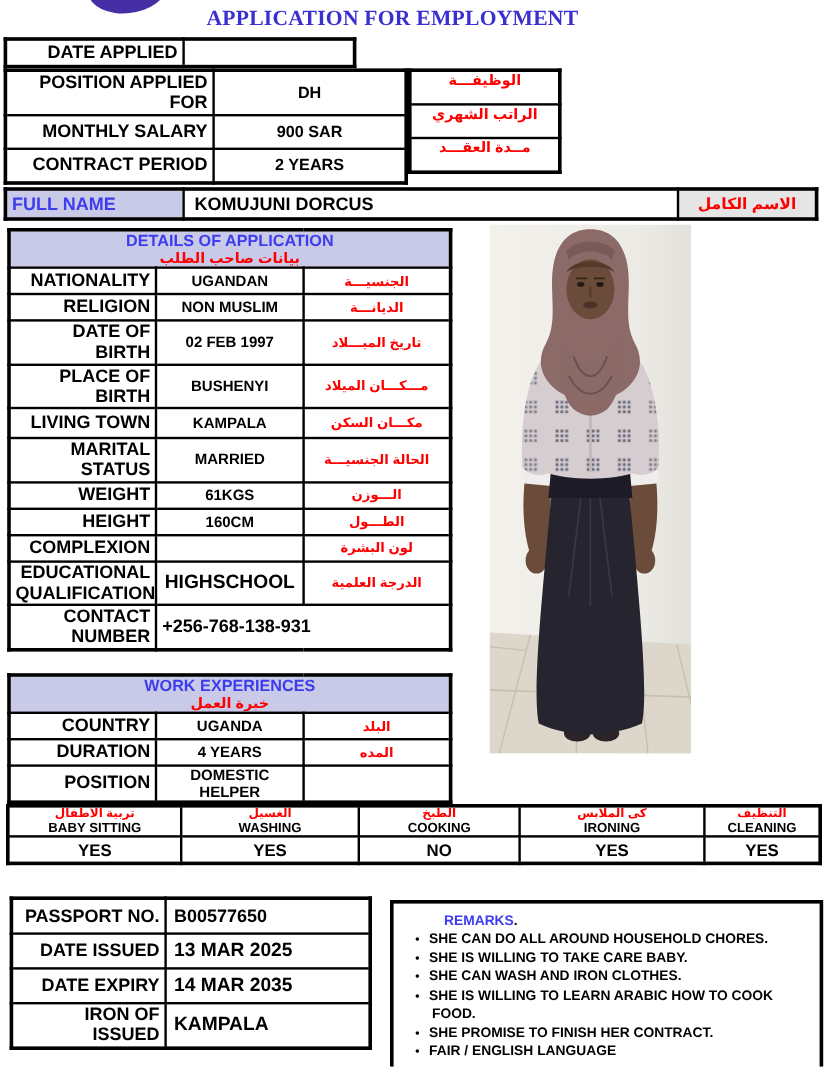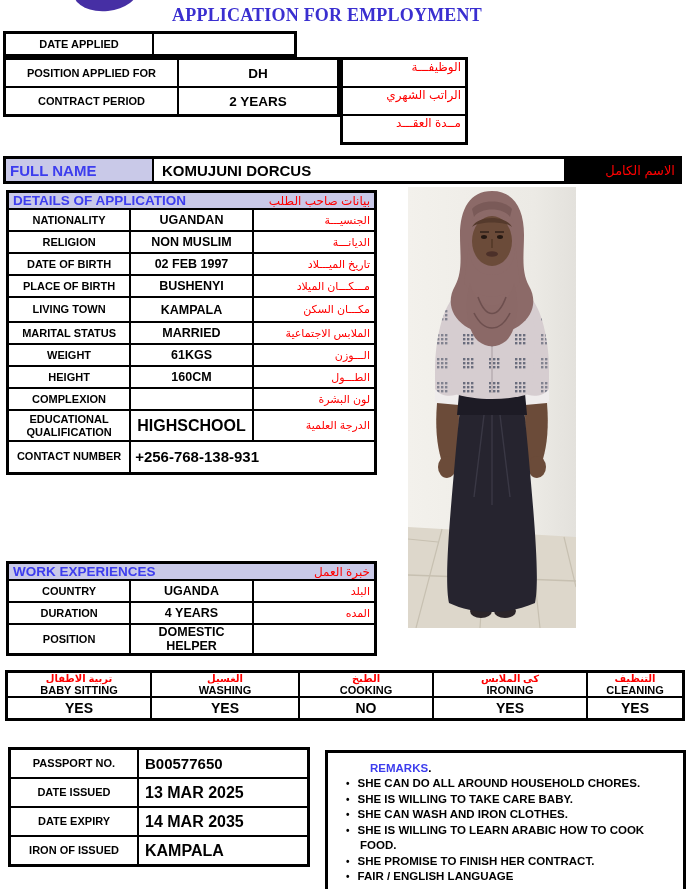--- a/index.html
+++ b/index.html
@@ -9,41 +9,41 @@
   .logo{position:absolute;left:74px;top:-27px;width:64px;height:38px;border-radius:50%;
         background:#462fa4;transform:rotate(-6deg);}
   
   .title{position:absolute;left:0;top:5px;width:654px;text-align:center;
          font-family:"Liberation Serif","DejaVu Serif",serif;font-weight:bold;
          font-size:18px;color:#3a2fd0;letter-spacing:.2px;}
   
   table.tbl{border-collapse:collapse;table-layout:fixed;position:absolute;
             border:3px solid #000;background:#fff;}
   table.tbl td{border:2px solid #000;padding:0 4px;overflow:hidden;}
-  .lbl{font-weight:bold;font-size:11px;color:#000;text-align:center;line-height:1.15;}
+  .lbl{font-weight:bold;font-size:15px;color:#000;text-align:right;line-height:1.15;}
   .val{font-weight:bold;font-size:12.5px;color:#000;text-align:center;}
-  .ar {font-weight:normal;font-size:11px;color:#fe0000;direction:rtl;}
+  .ar {font-weight:bold;font-size:11px;color:#fe0000;text-align:center;direction:rtl;}
   .hdrband{background:#c9c9e8;}
   .hdr-blue{color:#3d3dee;font-weight:bold;font-size:13.5px;}
-  .hdr-flex{display:flex;justify-content:space-between;align-items:center;}
+  .hdr-flex{display:flex;justify-content:space-between;align-items:center;flex-direction:column;}
   
   .t-date{left:3px;top:31px;width:294px;}
   .t-date td{height:20px;}
   .t-pos{left:3px;top:57px;width:337px;}
   .t-pos td{height:26px;}
   .t-pos .val{font-size:13.5px;}
   .t-posar{left:340px;top:57px;width:128px;}
   .t-posar td{height:26px;vertical-align:top;padding-top:2px;}
   .t-posar .ar{font-size:12px;}
   
   .t-name{left:3px;top:156px;width:679px;border-width:4px;}
   .t-name td{height:22px;}
   .t-name .fn-l{background:#c9c9e8;color:#3d3dee;font-weight:bold;font-size:15px;}
   .t-name .fn-v{font-weight:bold;font-size:15px;padding-left:8px;}
-  .t-name .fn-a{background:#000000;font-size:13px;}
+  .t-name .fn-a{background:#e5e5e5;font-size:13px;}
   
   .t-det{left:6px;top:190px;width:371px;}
   .t-work{left:6px;top:561px;width:371px;}
   .t-det td,.t-work td{height:20px;}
   .rh{height:20px;} .rh2{height:25px;} .rh-edu{height:31px;} .rh-con{height:32px;}
   .hdr-row td{height:14px;padding:1px 4px;}
   .big{font-size:16px;}
   .contact-val{font-size:15px;text-align:left;padding-left:6px;margin-top:12px;}
   
   .photo{position:absolute;left:408px;top:187px;width:168px;height:441px;}
@@ -85,20 +85,24 @@
   </tbody>
     </table>
 
   <table class="tbl t-pos">
     <tbody>
         <tr>
       <td class="lbl" style="width:163px">POSITION APPLIED FOR</td>
       <td class="val">DH</td>
     </tr>
     <tr>
+      <td class="lbl">MONTHLY SALARY</td>
+      <td class="val">900 SAR</td>
+    </tr>
+    <tr>
       <td class="lbl">CONTRACT PERIOD</td>
       <td class="val">2 YEARS</td>
     </tr>
   </tbody>
     </table>
   <table class="tbl t-posar">
     <tbody>
         <tr>
           <td class="ar">الوظيفـــة</td>
         </tr>
@@ -152,21 +156,21 @@
       <td class="ar">مـــكـــان الميلاد</td>
     </tr>
     <tr class="rh2">
       <td class="lbl">LIVING TOWN</td>
       <td class="val">KAMPALA</td>
       <td class="ar">مكـــان السكن</td>
     </tr>
     <tr class="rh">
       <td class="lbl">MARITAL STATUS</td>
       <td class="val">MARRIED</td>
-      <td class="ar">الملابس الاجتماعية</td>
+      <td class="ar">الحالة الجنسيـــة</td>
     </tr>
     <tr class="rh">
       <td class="lbl">WEIGHT</td>
       <td class="val">61KGS</td>
       <td class="ar">الـــوزن</td>
     </tr>
     <tr class="rh">
       <td class="lbl">HEIGHT</td>
       <td class="val">160CM</td>
       <td class="ar">الطـــول</td>

